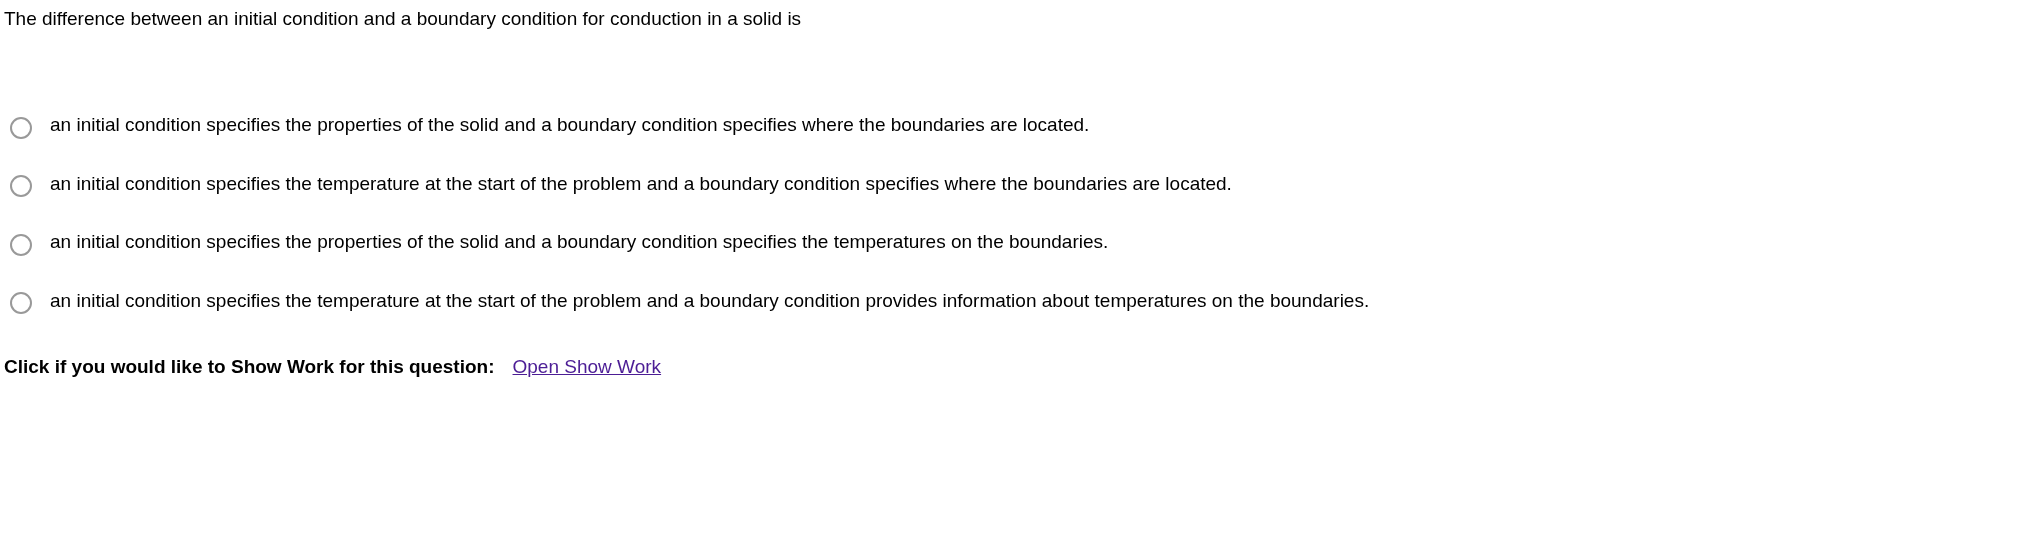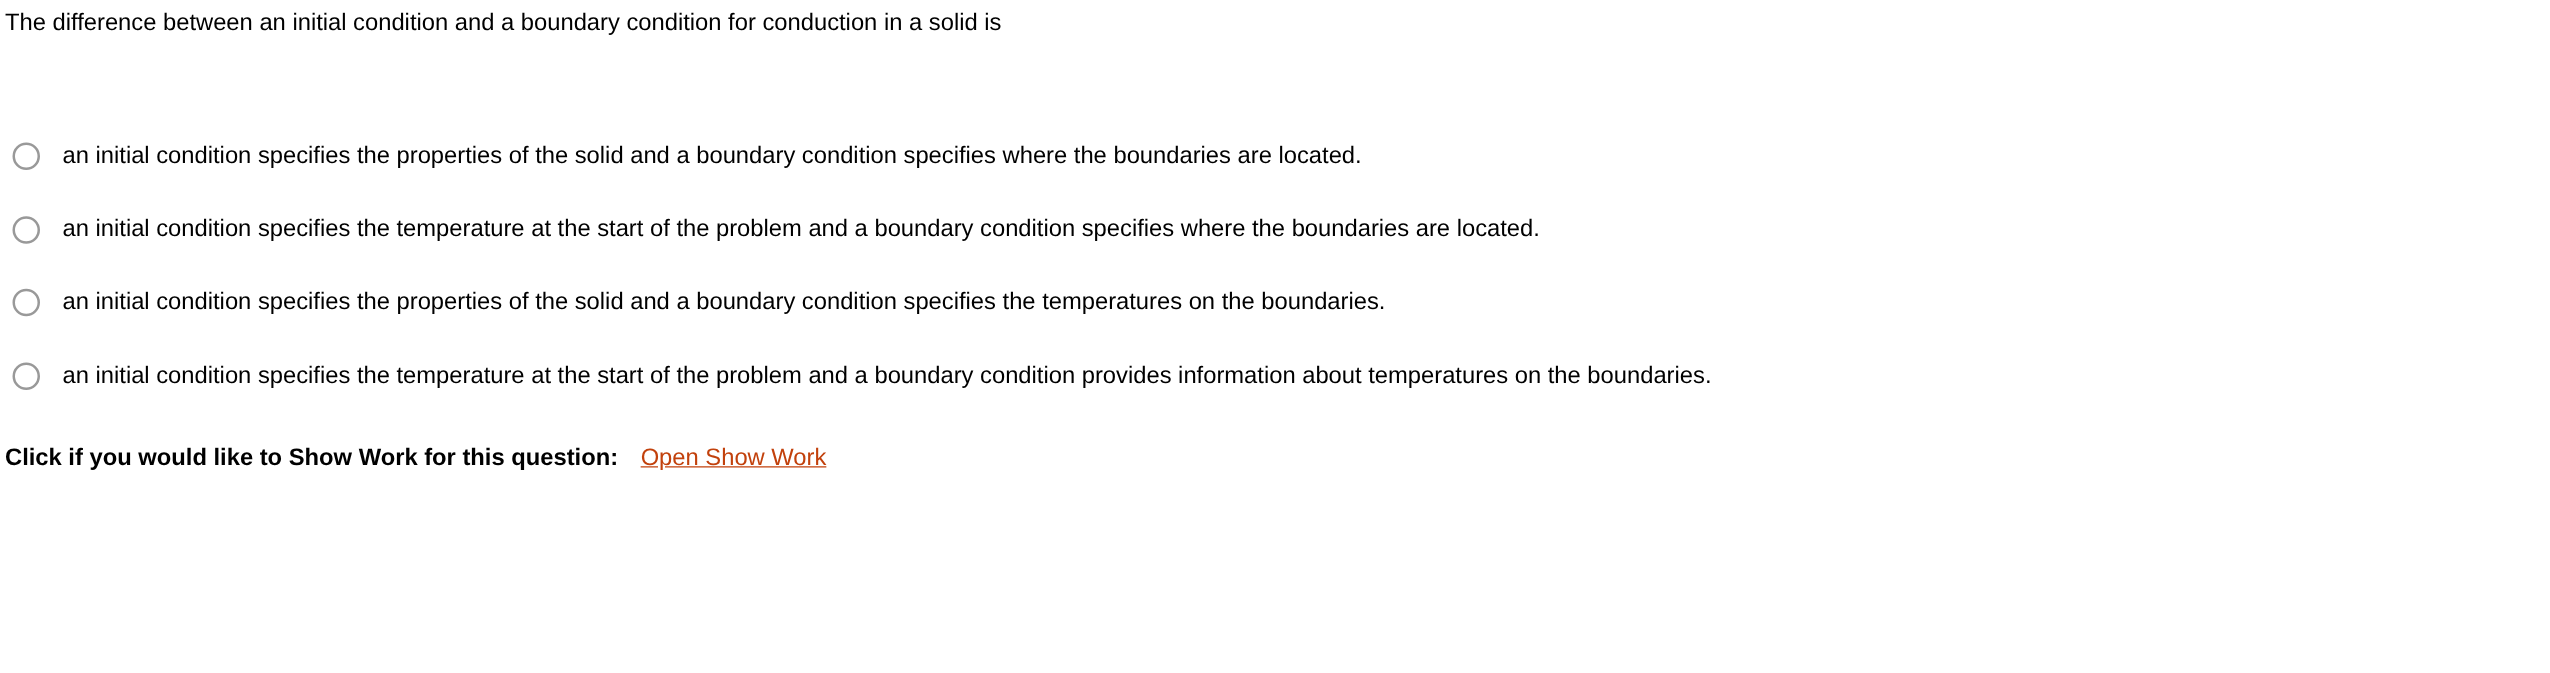--- a/index.html
+++ b/index.html
@@ -16,21 +16,21 @@
       width: 2040px;
     }
     .question-text {
       margin-bottom: 82px;
     }
     .options {
       padding-left: 6px;
     }
     .option {
       display: flex;
-      align-items: center;
+      align-items: flex-end;
       margin-bottom: 32px;
     }
     .radio {
       width: 22px;
       height: 22px;
       border-radius: 50%;
       border: 2px solid #999;
       margin-right: 18px;
       flex-shrink: 0;
       cursor: pointer;
@@ -42,21 +42,21 @@
     .show-work-row {
       margin-top: 42px;
       display: flex;
       align-items: baseline;
     }
     .show-work-label {
       font-weight: bold;
       margin-right: 18px;
     }
     .show-work-link {
-      color: #c2410c;
+      color: #4c1d95;
       text-decoration: underline;
       cursor: pointer;
     }
   </style>
 </head>
 <body>
 
 <div class="question-text">The difference between an initial condition and a boundary condition for conduction in a solid is</div>
 
 <div class="options">

